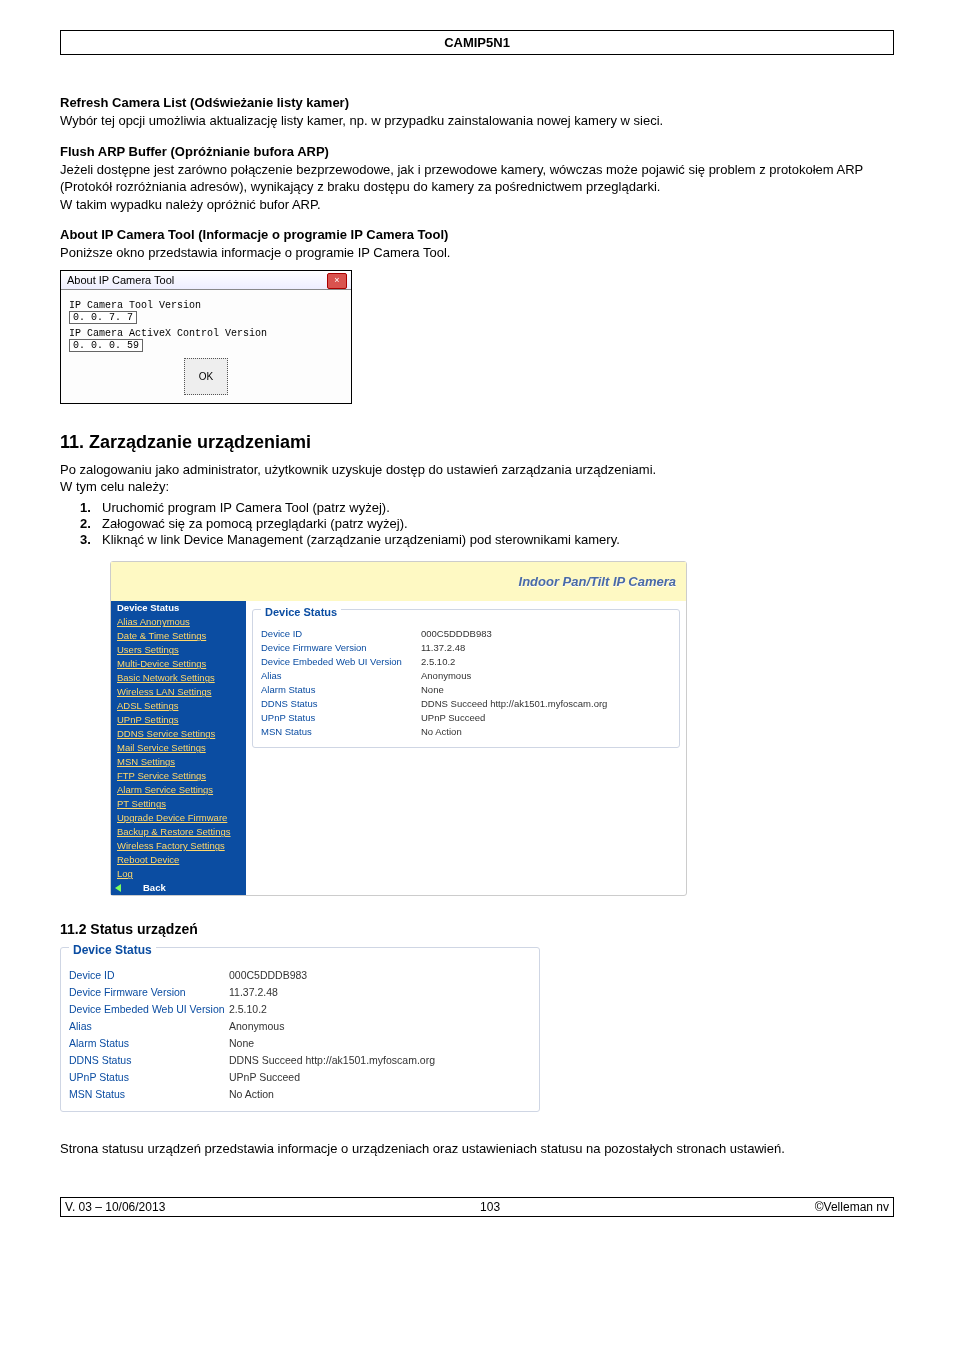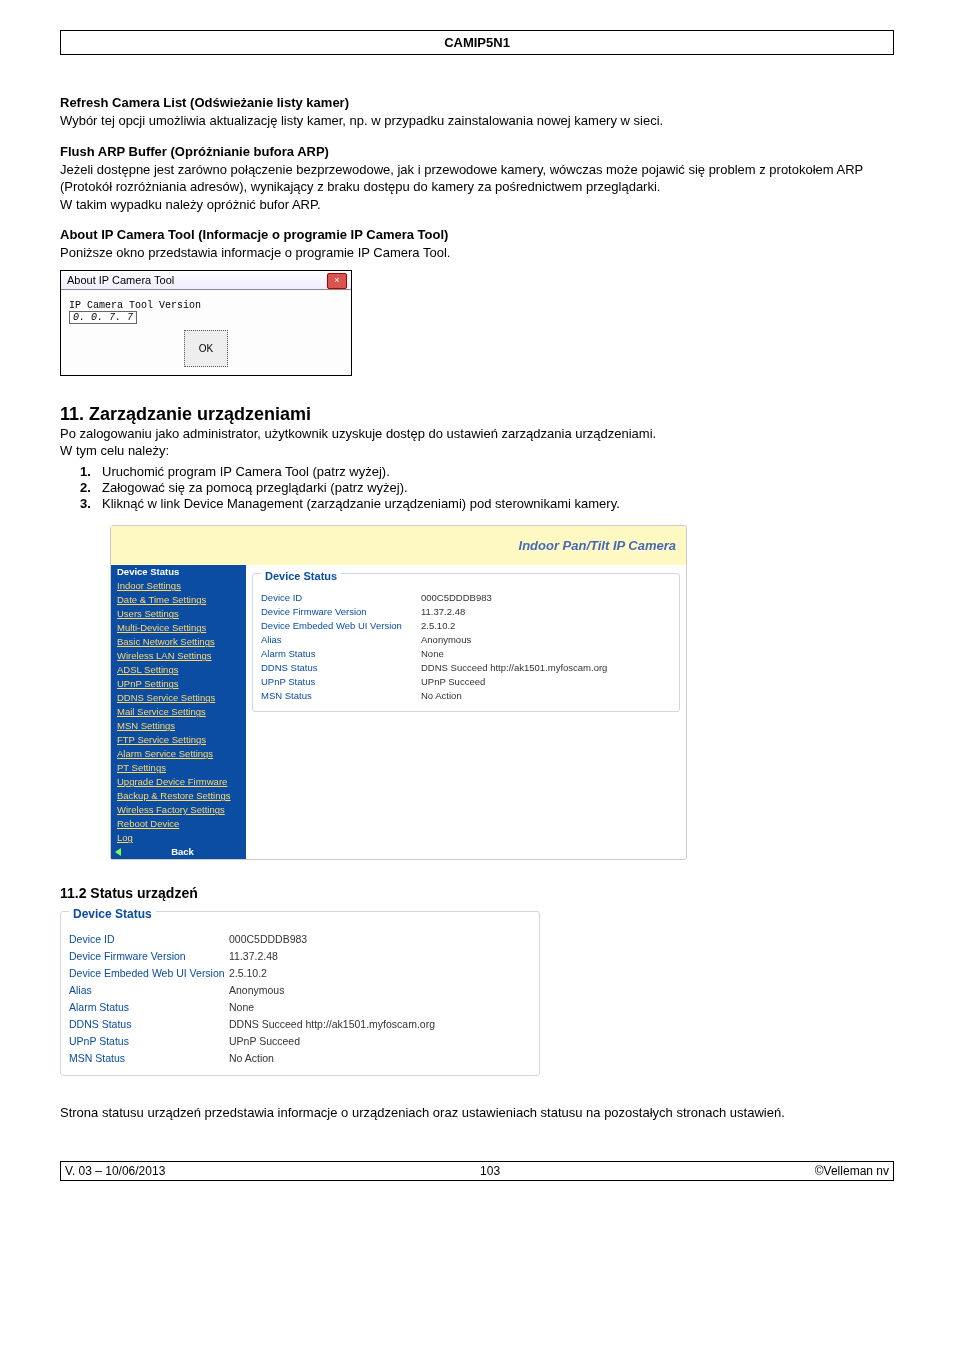--- a/index.html
+++ b/index.html
@@ -24,21 +24,21 @@
     font-weight: bold;
     margin: 0 0 2px 0;
   }
   p {
     margin: 0 0 14px 0;
     line-height: 1.35;
   }
   h2.heading11 {
     font-size: 18px;
     font-weight: bold;
-    margin: 25px 0 0 0;
+    margin: 25px 0 8px 0;
   }
   h3.heading112 {
     font-size: 14px;
     font-weight: bold;
     margin: 25px 0 10px 0;
   }
   ol.steps {
     margin: 4px 0 14px 14px;
     padding: 0;
   }
@@ -81,21 +81,21 @@
     line-height: 13px;
     border-radius: 2px;
   }
   .about-body {
     padding: 10px 8px 8px 8px;
     font-family: "Courier New", monospace;
     font-size: 10px;
   }
   .about-row { margin-bottom: 4px; }
   .about-row .lab { display: inline-block; width: 200px; }
-  .about-row .val { border: 1px solid #666; background:#fff; padding: 0 3px; display:inline-block; min-width:56px; font-size:10px;font-style:italic;}
+  .about-row .val { border: 1px solid #666; background:#fff; padding: 0 3px; display:inline-block; min-width:56px; font-size:10px;}
   .about-ok { text-align: center; margin-top:6px;}
   .about-ok button { font-size:10px; padding:12px 14px; border:1px dotted #555; background:#eee;}
   
   .devmgmt-wrap {
     border: 1px solid #ccc;
     border-radius: 3px;
     width: 575px;
     margin: 10px 0 0 50px;
     background: #fff;
   }
@@ -119,21 +119,21 @@
     display: block;
     color: #ffd86b;
     font-size: 9.5px;
     padding: 1.5px 6px;
     text-decoration: underline;
     font-family: Tahoma, sans-serif;
   }
   .devmgmt-side a.first { color: #fff; text-decoration: none; font-weight: bold;}
   .devmgmt-side .back {
     color: #fff; font-weight: bold; text-decoration: none;
-    padding-left: 14px; position: relative; text-align: center;
+    padding-left: 32px; position: relative;
   }
   .devmgmt-side .back::before {
     content:""; position:absolute; left:4px; top:3px;
     width:0; height:0; border-top:4px solid transparent;
     border-bottom:4px solid transparent; border-right:6px solid #7cff5c;
   }
   .devmgmt-main {
     flex: 1;
     padding: 4px 6px;
   }
@@ -201,41 +201,45 @@
 <div class="about-outer">
   <div class="about-title">
     <span>About IP Camera Tool</span>
     <span class="about-close">×</span>
   </div>
   <div class="about-body">
     <div class="about-row">
       <span class="lab">IP Camera Tool Version</span>
       <span class="val">0. 0. 7. 7</span>
     </div>
+    <div class="about-row">
+      <span class="lab">IP Camera ActiveX Control Version</span>
+      <span class="val">0. 0. 0. 59</span>
+    </div>
     <div class="about-ok">
       <button>OK</button>
     </div>
   </div>
 </div>
 
 <h2 class="heading11">11.   Zarządzanie urządzeniami</h2>
 <p style="margin-bottom:0">Po zalogowaniu jako administrator, użytkownik uzyskuje dostęp do ustawień zarządzania urządzeniami.</p>
 <p style="margin-bottom:2px">W tym celu należy:</p>
 <ol class="steps">
   <li><span class="num">1.</span><span>Uruchomić program IP Camera Tool (patrz wyżej).</span></li>
   <li><span class="num">2.</span><span>Załogować się za pomocą przeglądarki (patrz wyżej).</span></li>
   <li><span class="num">3.</span><span>Kliknąć w link Device Management (zarządzanie urządzeniami) pod sterownikami kamery.</span></li>
 </ol>
 
 <div class="devmgmt-wrap">
   <div class="devmgmt-head">Indoor Pan/Tilt IP Camera</div>
   <div class="devmgmt-body">
     <div class="devmgmt-side">
       <a class="first">Device Status</a>
-      <a>Indoor Settings</a>
+      <a>Alias Anonymous</a>
       <a>Date &amp; Time Settings</a>
       <a>Users Settings</a>
       <a>Multi-Device Settings</a>
       <a>Basic Network Settings</a>
       <a>Wireless LAN Settings</a>
       <a>ADSL Settings</a>
       <a>UPnP Settings</a>
       <a>DDNS Service Settings</a>
       <a>Mail Service Settings</a>
       <a>MSN Settings</a>

